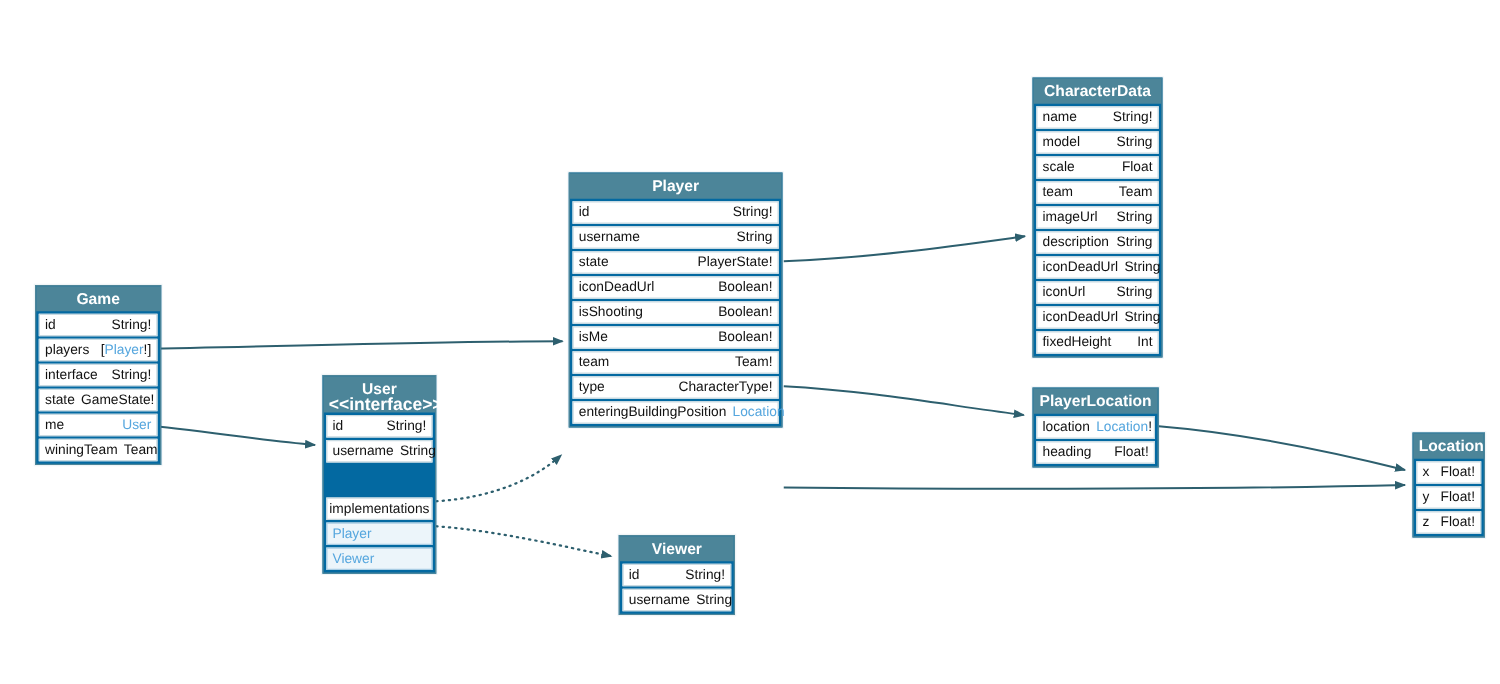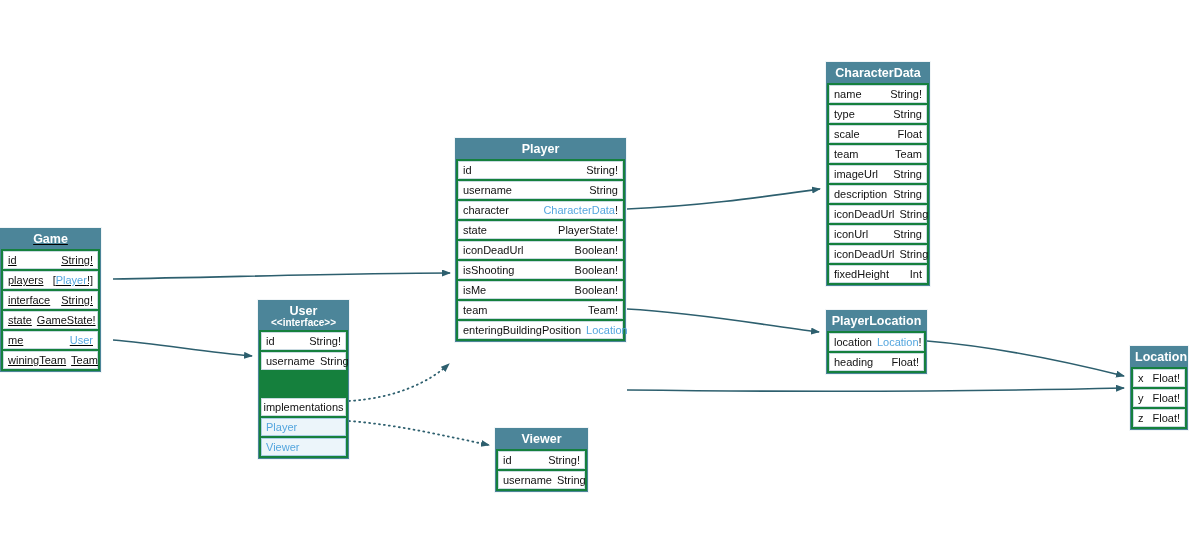--- a/index.html
+++ b/index.html
@@ -6,28 +6,28 @@
   .canvas{
     position:relative;width:1200px;height:547px;background:#ffffff;overflow:hidden;
     font-family:"Liberation Sans","DejaVu Sans",sans-serif;
   }
   svg.edges{position:absolute;left:0;top:0;width:1200px;height:547px;pointer-events:none;}
   .edge{fill:none;stroke:#2d5f6e;stroke-width:1.6;}
   .edge.dotted{stroke-dasharray:1 4;stroke-linecap:round;stroke-width:1.8;}
 
   .table{
     position:absolute;box-sizing:border-box;
-    border:1px solid #4c8599;background:#15803d;
+    border:1px solid #4c8599;background:#0369a1;
     box-shadow:0 0 0 1px rgba(76,133,153,0.08);
   }
   .thead{
     background:#4c8599;color:#ffffff;text-align:center;font-weight:bold;
     font-size:12.5px;line-height:15px;padding:3px 4px 2px;cursor:default;
   }
-  .thead .sub{font-size:10px;font-weight:bold;line-height:10px;margin-top:-1px;}
+  .thead .sub{font-size:14px;font-weight:bold;line-height:10px;margin-top:-1px;}
   .tbody{padding:2px;display:flex;flex-direction:column;gap:2px;}
   .row{
     box-sizing:border-box;height:18px;line-height:16px;
     background:#ffffff;border:1px solid #c9dae1;
     display:flex;justify-content:space-between;
     padding:0 4px;font-size:11px;color:#111;white-space:nowrap;gap:5px;
   }
   .row .fname{text-align:left;}
   .row .ftype{text-align:right;}
   .row.center{justify-content:center;margin-top:26px;}
@@ -48,21 +48,21 @@
     <path class="edge" marker-end="url(#arrowhead)" d="M113,279 C230,277 360,273 450,273"></path>
     <path class="edge" marker-end="url(#arrowhead)" d="M113,340 C160,344 205,352 252,356"></path>
     <path class="edge" marker-end="url(#arrowhead)" d="M627,209 C700,206 762,197 820,189"></path>
     <path class="edge" marker-end="url(#arrowhead)" d="M627,309 C700,313 762,325 819,332"></path>
     <path class="edge" marker-end="url(#arrowhead)" d="M627,390 C800,392 1000,391 1124,388"></path>
     <path class="edge" marker-end="url(#arrowhead)" d="M927,341 C1000,347 1068,362 1124,376"></path>
     <path class="edge dotted" marker-end="url(#arrowhead)" d="M349,401 C395,398 428,383 449,364"></path>
     <path class="edge dotted" marker-end="url(#arrowhead)" d="M349,421 C400,425 445,436 489,445"></path>
   </svg>
 
-  <div class="table" style="left:0;top:228px;width:101px;text-decoration:underline;">
+  <div class="table" style="left:28px;top:228px;width:101px;">
     <div class="thead"><span>Game</span></div>
     <div class="tbody">
       <div class="row">
           <span class="fname">id</span>
           <span class="ftype"><span>String!</span></span>
         </div>
       <div class="row">
           <span class="fname">players</span>
           <span class="ftype"><span>[</span><span class="link">Player</span><span>!]</span></span>
         </div>
@@ -116,44 +116,44 @@
     <div class="tbody">
       <div class="row">
           <span class="fname">id</span>
           <span class="ftype"><span>String!</span></span>
         </div>
       <div class="row">
           <span class="fname">username</span>
           <span class="ftype"><span>String</span></span>
         </div>
       <div class="row">
-          <span class="fname">character</span>
-          <span class="ftype"><span class="link">CharacterData</span><span>!</span></span>
-        </div>
-      <div class="row">
           <span class="fname">state</span>
           <span class="ftype"><span>PlayerState!</span></span>
         </div>
       <div class="row">
           <span class="fname">iconDeadUrl</span>
           <span class="ftype"><span>Boolean!</span></span>
         </div>
       <div class="row">
           <span class="fname">isShooting</span>
           <span class="ftype"><span>Boolean!</span></span>
         </div>
       <div class="row">
           <span class="fname">isMe</span>
           <span class="ftype"><span>Boolean!</span></span>
         </div>
       <div class="row">
           <span class="fname">team</span>
           <span class="ftype"><span>Team!</span></span>
         </div>
       <div class="row">
+          <span class="fname">type</span>
+          <span class="ftype"><span>CharacterType!</span></span>
+        </div>
+      <div class="row">
           <span class="fname">enteringBuildingPosition</span>
           <span class="ftype"><span class="link">Location</span></span>
         </div>
     </div>
   </div>
 
   <div class="table" style="left:495px;top:428px;width:93px;">
     <div class="thead"><span>Viewer</span></div>
     <div class="tbody">
       <div class="row">
@@ -168,21 +168,21 @@
   </div>
 
   <div class="table" style="left:826px;top:62px;width:104px;">
     <div class="thead"><span>CharacterData</span></div>
     <div class="tbody">
       <div class="row">
           <span class="fname">name</span>
           <span class="ftype"><span>String!</span></span>
         </div>
       <div class="row">
-          <span class="fname">type</span>
+          <span class="fname">model</span>
           <span class="ftype"><span>String</span></span>
         </div>
       <div class="row">
           <span class="fname">scale</span>
           <span class="ftype"><span>Float</span></span>
         </div>
       <div class="row">
           <span class="fname">team</span>
           <span class="ftype"><span>Team</span></span>
         </div>

